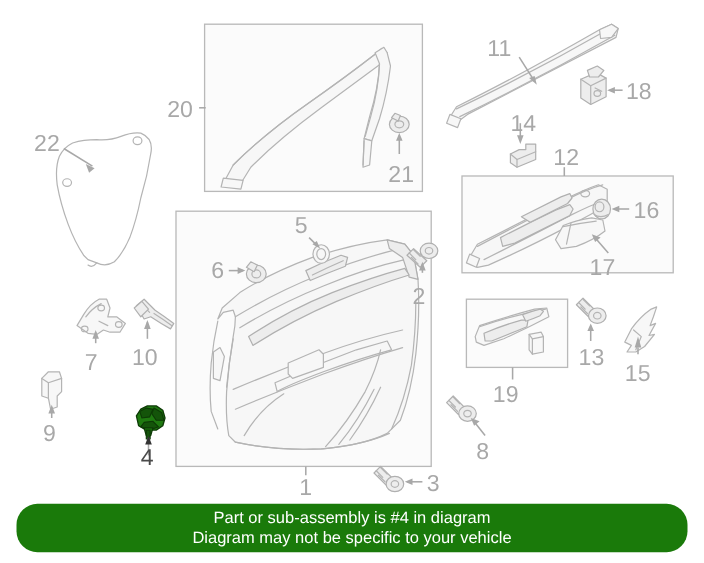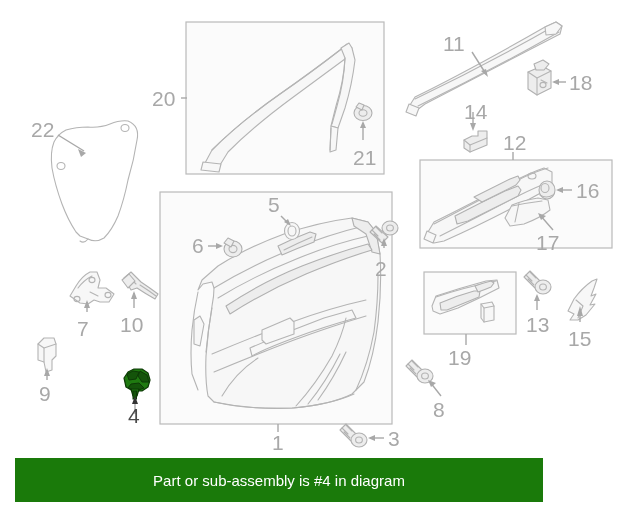--- a/index.html
+++ b/index.html
@@ -68,28 +68,29 @@
   }
   .hl-part-dark {
     fill: #14540a;
     stroke: #0d3a06;
     stroke-width: 1;
   }
   #banner {
     position: absolute;
     left: 15px;
     top: 458px;
-    width: 528px;
+    width: 610px;
     height: 44px;
     background: #1a7a0a;
     display: flex;
     flex-direction: column;
     align-items: center;
     justify-content: center;
     box-sizing: border-box;
+    border-radius: 19px;
   }
   #banner .banner-line {
     color: #ffffff;
     font-family: "Liberation Sans", sans-serif;
     font-size: 15px;
     line-height: 19px;
     text-align: center;
     white-space: nowrap;
   }
 </style>
@@ -365,15 +366,16 @@
       <rect class="hl-part-dark" x="133" y="391" width="3.5" height="8"></rect>
     </g>
     <line class="leader" x1="135" y1="414" x2="135" y2="398"></line>
     <polygon points="135,396 132,404 138,404" fill="#333333"></polygon>
     <text class="callout-num" x="128" y="423" style="fill:#4a4a4a;">4</text>
 
   </svg>
 
   <div id="banner">
     <div class="banner-line">Part or sub-assembly is #4 in diagram</div>
+    <div class="banner-line">Diagram may not be specific to your vehicle</div>
   </div>
 
 </div>
 
 </body></html>

